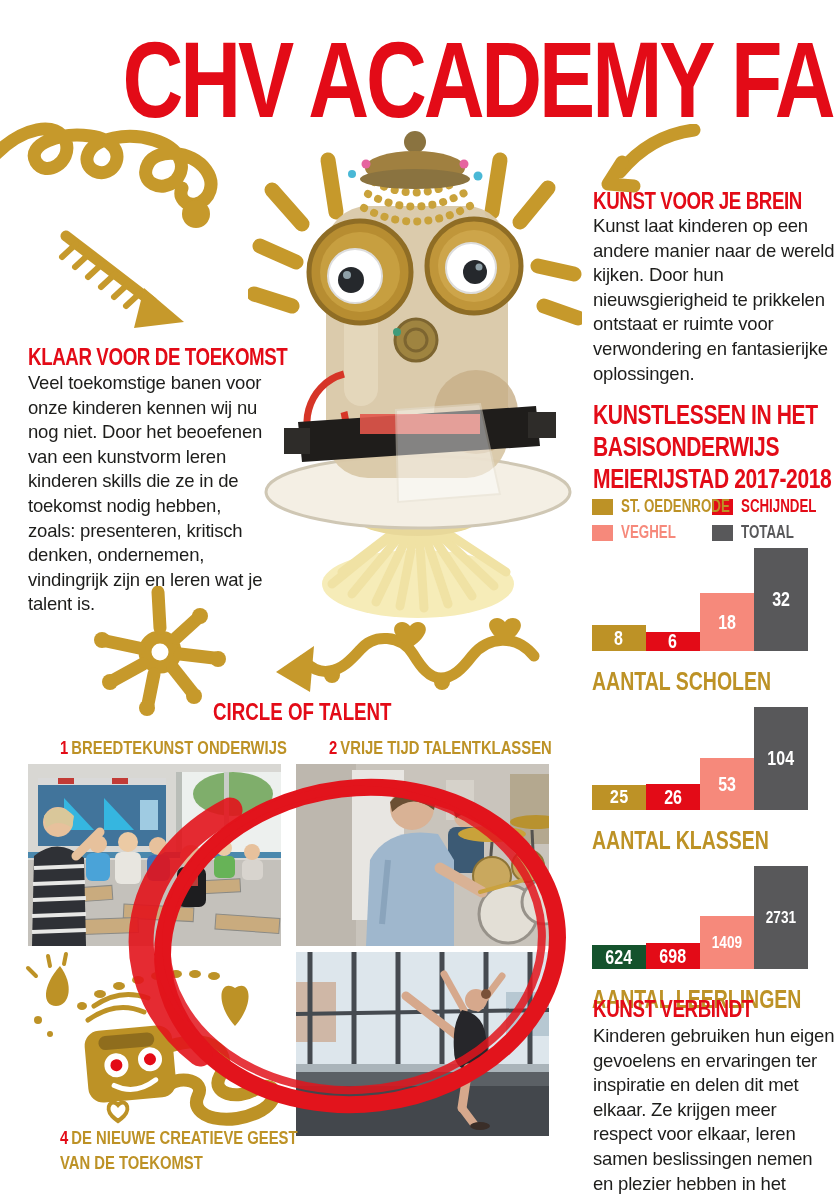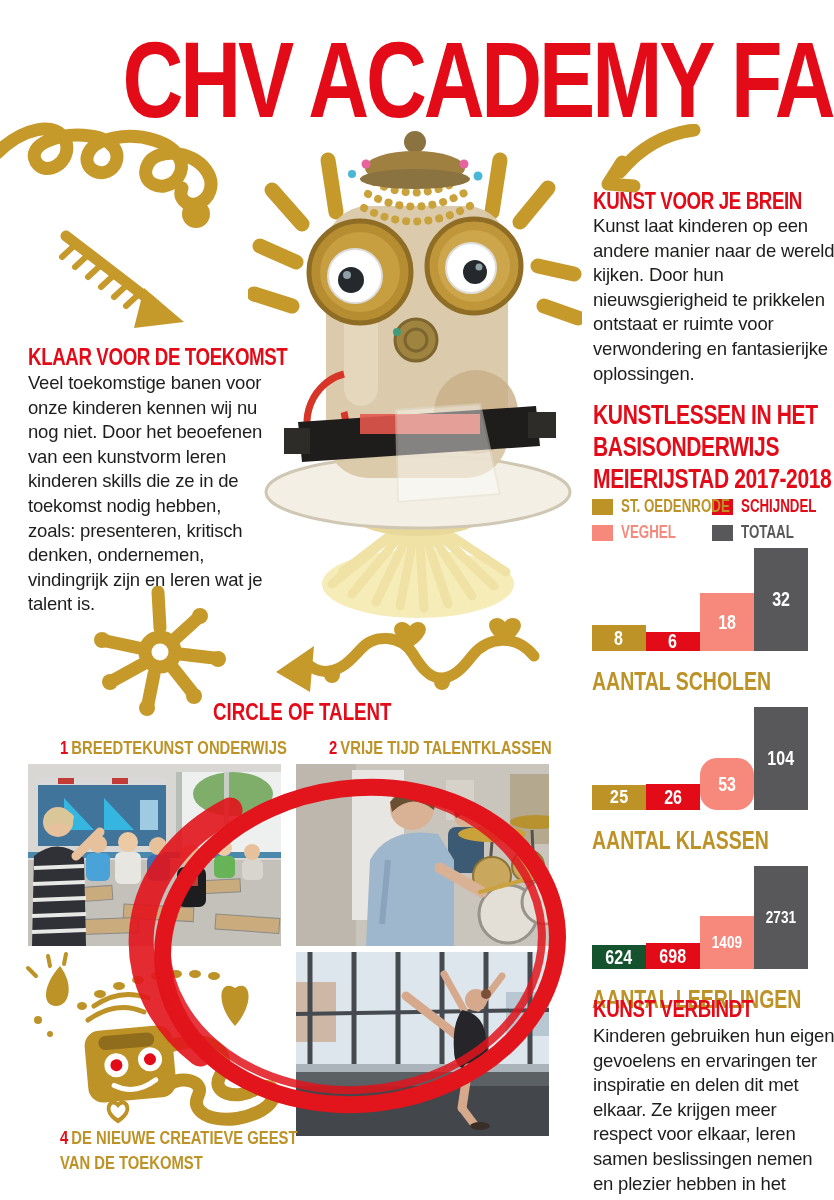--- a/index.html
+++ b/index.html
@@ -194,21 +194,21 @@
         <div class="chart-title"><span class="cx">AANTAL SCHOLEN</span></div>
       </div>
       <div class="chart">
         <div class="bars">
           <div class="bar" style="height: 25px; background: rgb(189, 146, 38); font-family: Liberation Mono, monospace;">
             <span class="bar-num">25</span>
           </div>
           <div class="bar" style="height: 26px; background: rgb(227, 11, 23); text-align: right;">
             <span class="bar-num">26</span>
           </div>
-          <div class="bar" style="height: 52px; background: rgb(246, 137, 123); border-radius: 17px;">
+          <div class="bar" style="height: 52px; background: rgb(246, 137, 123);">
             <span class="bar-num">53</span>
           </div>
           <div class="bar" style="height: 103px; background: rgb(88, 88, 90);">
             <span class="bar-num">104</span>
           </div>
         </div>
         <div class="chart-title"><span class="cx">AANTAL KLASSEN</span></div>
       </div>
       <div class="chart">
         <div class="bars">

